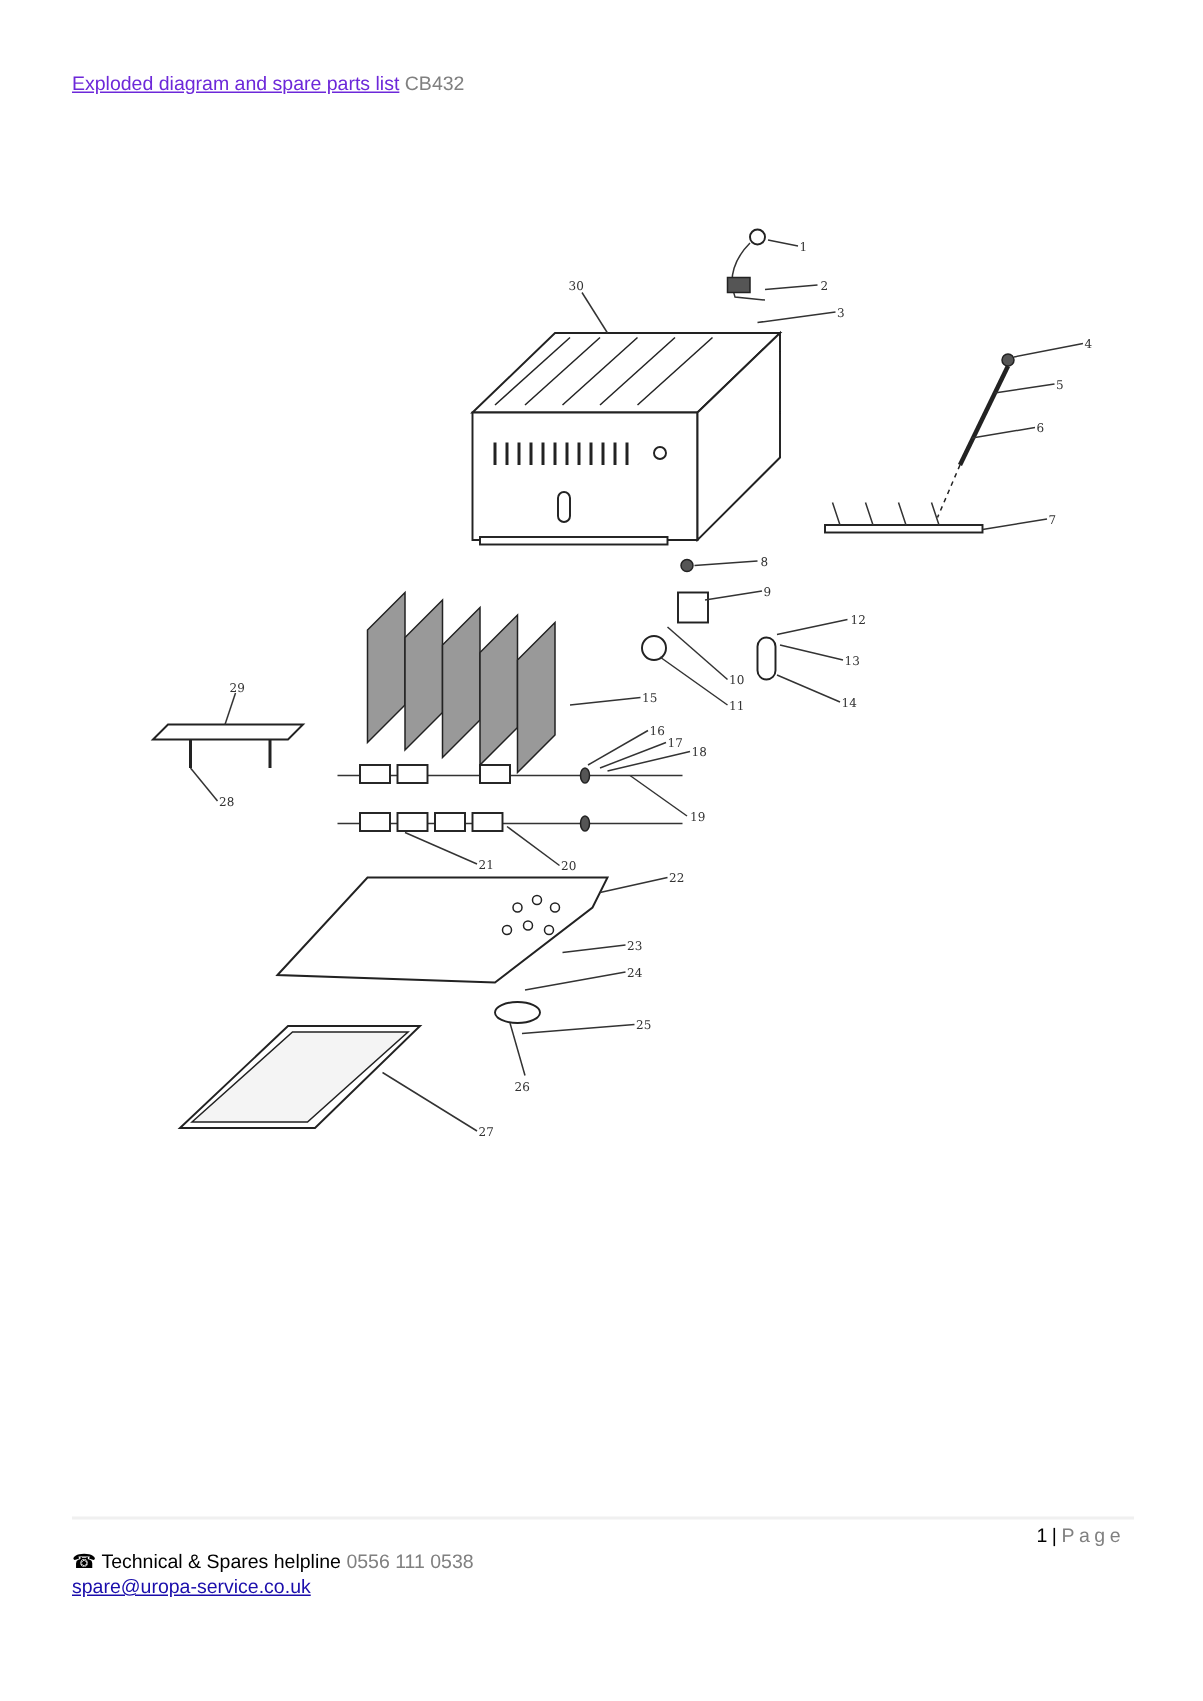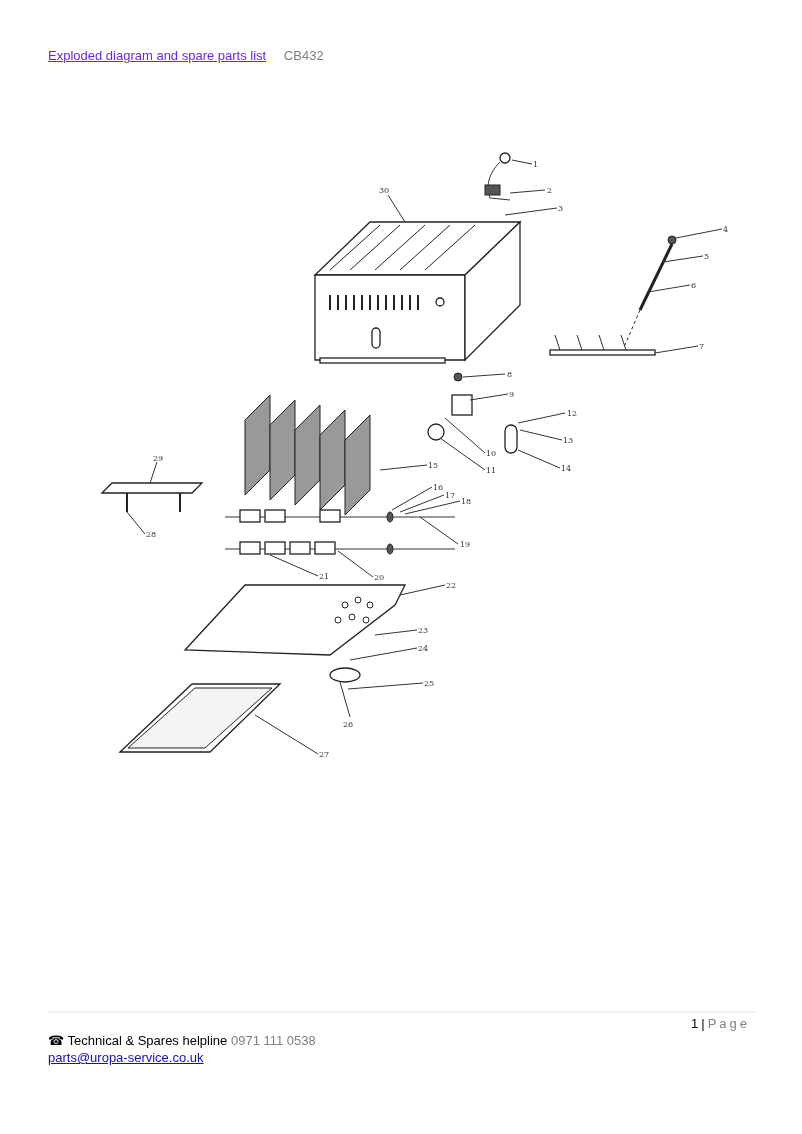--- a/index.html
+++ b/index.html
@@ -1,20 +1,20 @@
 <!DOCTYPE html>
 <html><head>
   <meta charset="utf-8">
   <style>
     html, body { margin: 0; padding: 0; background: #ffffff; }
     body { width: 802px; height: 1134px; position: relative; overflow: hidden;
            font-family: "Liberation Sans", sans-serif; color: #000; }
     .header { position: absolute; left: 48px; top: 48px; font-size: 13px; white-space: nowrap; }
     .header .title { text-decoration: underline; color: #6d28d9; }
-    .header .model { color: #808080; margin-left: 14px; }
+    .header .model { color: #808080; margin-left: 0; }
     .diagram { position: absolute; left: 90px; top: 150px; width: 660px; height: 620px; }
     .diagram svg { width: 100%; height: 100%; }
     .footer-rule { position: absolute; left: 48px; top: 1011px; width: 708px; height: 2px; background: #f0f0f0; }
     .page-num { position: absolute; right: 52px; top: 1016px; font-size: 13px; }
     .page-num .num { color: #000; }
     .page-num .sep { color: #000; margin: 0 3px; }
     .page-num .word { color: #808080; letter-spacing: 3px; text-align: right; }
     .helpline { position: absolute; left: 48px; top: 1033px; font-size: 13px; }
     .helpline .phone { color: #808080; }
     .email { position: absolute; left: 48px; top: 1050px; font-size: 13px; color: #1a0dab; text-decoration: underline; }
@@ -205,16 +205,16 @@
 
 <div class="footer-rule"></div>
 
 <div class="page-num">
   <span class="num">1</span><span class="sep">|</span><span class="word">Page</span>
 </div>
 
 <div class="helpline">
   <span>☎</span>
   <span>Technical &amp; Spares helpline</span>
-  <span class="phone">0971 111 0538</span>
-</div>
-
-<a class="email">parts@uropa-service.co.uk</a>
+  <span class="phone">0556 111 0538</span>
+</div>
+
+<a class="email">spare@uropa-service.co.uk</a>
 
 </body></html>

